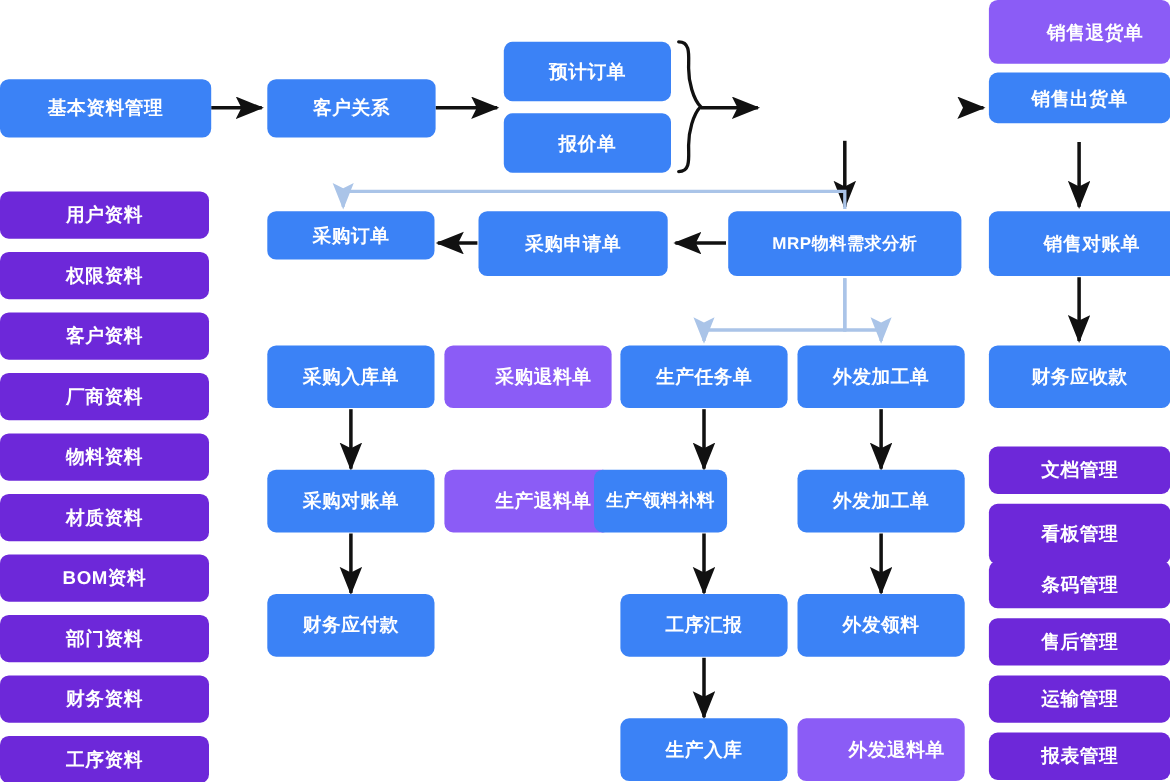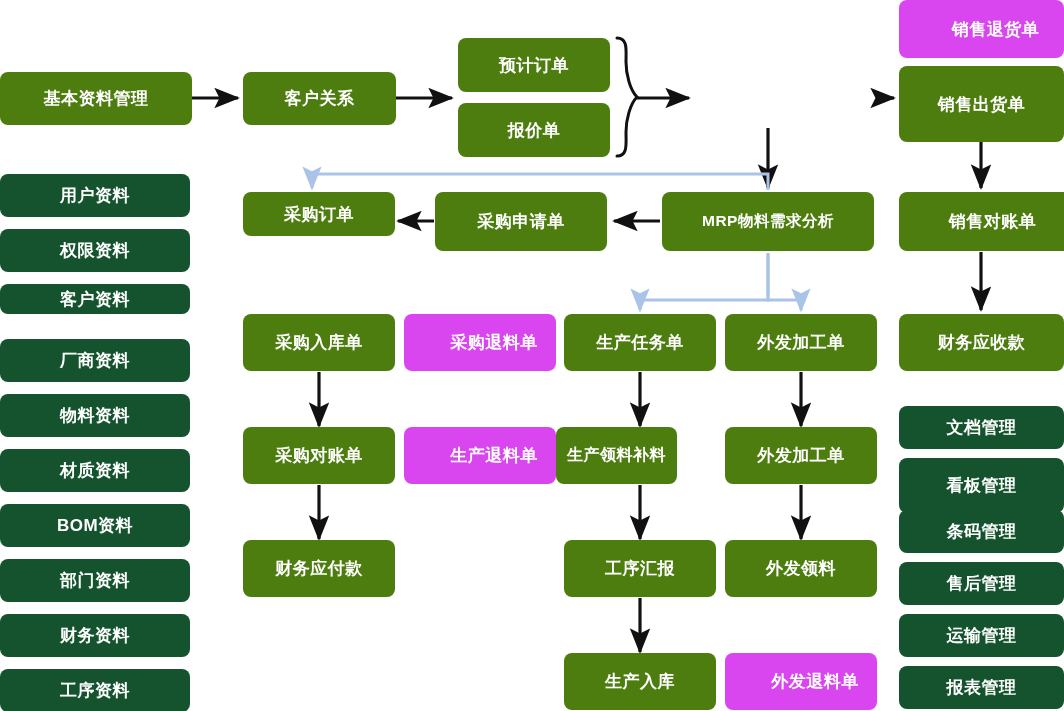--- a/index.html
+++ b/index.html
@@ -17,23 +17,23 @@
     display: flex;
     align-items: center;
     justify-content: center;
     color: #ffffff;
     font-size: 17px;
     font-weight: 700;
     letter-spacing: 0.5px;
     white-space: nowrap;
     user-select: none;
   }
-  .node.blue  { background: #4d7c0f; }
-  .node.red   { background: #d946ef; padding-left: 28px; }
-  .node.teal  { background: #14532d; }
+  .node.blue  { background: #3b82f6; }
+  .node.red   { background: #8b5cf6; padding-left: 28px; }
+  .node.teal  { background: #6d28d9; }
   .node.small { font-size: 16px; }
   .node.tiny  { font-size: 15.5px; }
 
   svg.wires { position: absolute; left: 0; top: 0; width: 1064px; height: 711px; pointer-events: none; }
 </style>
 </head>
 <body>
 
 <div id="canvas">
 
@@ -111,21 +111,21 @@
 
   <div class="node blue" style="left:458px; top:103px; width:152px; height:54px;">
     <span>报价单</span>
   </div>
 
 
   <div class="node red" style="left:899px; top:0px;   width:165px; height:58px;">
     <span>销售退货单</span>
   </div>
 
-  <div class="node blue" style="left:899px; top:66px;  width:165px; height:76px;font-family:Liberation Mono, monospace;">
+  <div class="node blue" style="left:899px; top:66px;  width:165px; height:46px;font-family:Liberation Mono, monospace;">
     <span>销售出货单</span>
   </div>
 
   <div class="node blue" style="left:243px; top:192px; width:152px; height:44px;">
     <span>采购订单</span>
   </div>
 
   <div class="node blue" style="left:435px; top:192px; width:172px; height:59px;">
     <span>采购申请单</span>
   </div>
@@ -159,21 +159,21 @@
   </div>
 
   <div class="node blue" style="left:243px; top:427px; width:152px; height:57px;">
     <span>采购对账单</span>
   </div>
 
   <div class="node red" style="left:404px; top:427px; width:152px; height:57px;">
     <span>生产退料单</span>
   </div>
 
-  <div class="node blue small" style="left:556px; top:427px; width:121px; height:57px;">
+  <div class="node blue small" style="left:540px; top:427px; width:121px; height:57px;">
     <span>生产领料补料</span>
   </div>
 
   <div class="node blue" style="left:725px; top:427px; width:152px; height:57px;">
     <span>外发加工单</span>
   </div>
 
   <div class="node blue" style="left:243px; top:540px; width:152px; height:57px;">
     <span>财务应付款</span>
   </div>
@@ -194,21 +194,21 @@
     <span>外发退料单</span>
   </div>
 
   <div id="left-sidebar">
       <div class="node teal" style="left: 0px; top: 174px; width: 190px; height: 43px;">
         <span>用户资料</span>
       </div>
       <div class="node teal" style="left: 0px; top: 229px; width: 190px; height: 43px;">
         <span>权限资料</span>
       </div>
-      <div class="node teal" style="left: 0px; top: 284px; width: 190px; height: 30px; font-family: Liberation Serif, serif;">
+      <div class="node teal" style="left: 0px; top: 284px; width: 190px; height: 43px; font-family: Liberation Serif, serif;">
         <span>客户资料</span>
       </div>
       <div class="node teal" style="left: 0px; top: 339px; width: 190px; height: 43px;">
         <span>厂商资料</span>
       </div>
       <div class="node teal" style="left: 0px; top: 394px; width: 190px; height: 43px;">
         <span>物料资料</span>
       </div>
       <div class="node teal" style="left: 0px; top: 449px; width: 190px; height: 43px;">
         <span>材质资料</span>

